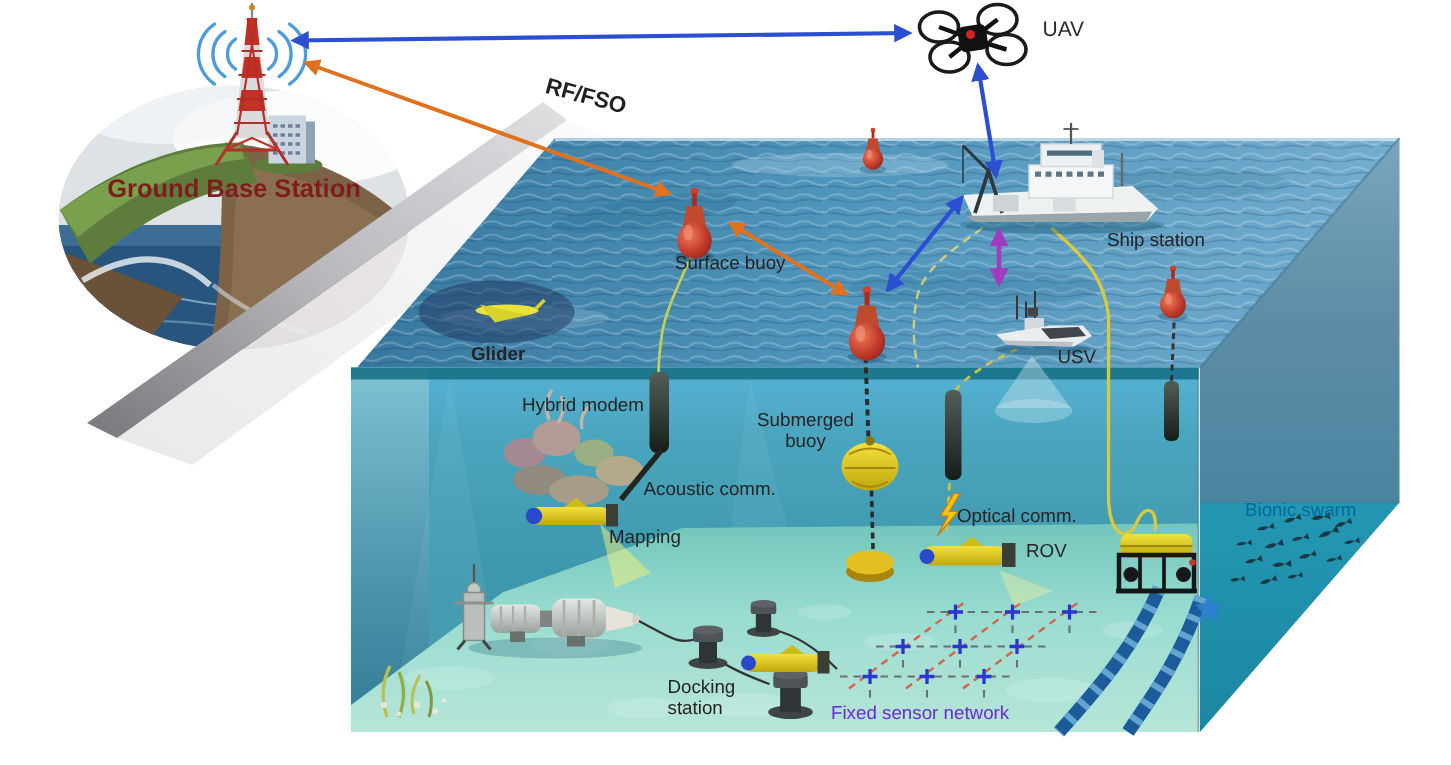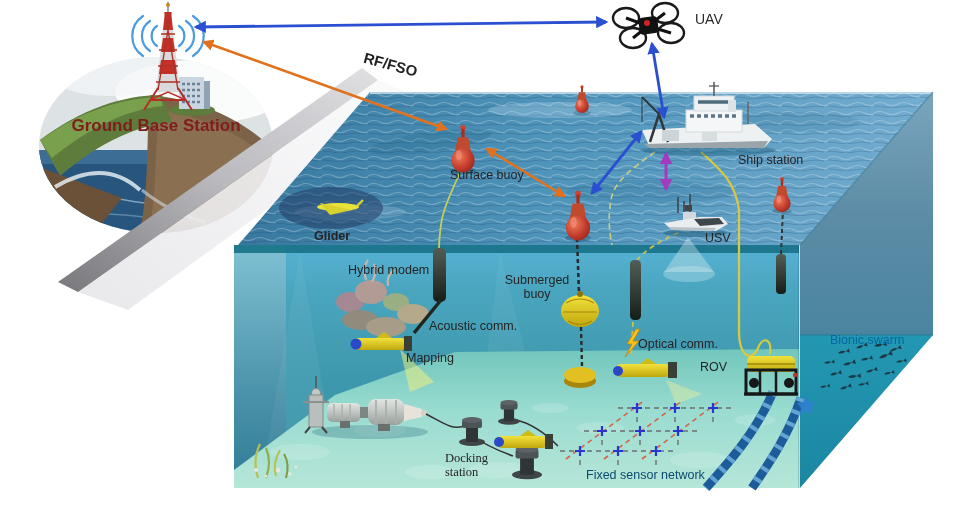--- a/index.html
+++ b/index.html
@@ -14,25 +14,25 @@
   #lbl-rffso{left:366px;top:50px;font-size:15px;font-weight:600;color:#222;transform:rotate(15deg);transform-origin:left top;}
   #lbl-surface-buoy{left:450px;top:169px;}
   #lbl-glider{left:314px;top:230px;font-weight:bold;}
   #lbl-ship{left:738px;top:154px;}
   #lbl-usv{left:705px;top:232px;text-align:right;}
   #lbl-hybrid{left:348px;top:264px;}
   #lbl-submerged{left:500px;top:274px;width:74px;}
   #lbl-acoustic{left:429px;top:320px;}
   #lbl-optical{left:638px;top:338px;}
   #lbl-mapping{left:406px;top:352px;}
-  #lbl-rov{left:700px;top:361px;}
+  #lbl-rov{left:684px;top:361px;}
   #lbl-bionic{left:830px;top:334px;color:#0369a1;}
   #lbl-uss{left:290px;top:435px;font-size:13.5px;color:#22343a;}
-  #lbl-docking{left:445px;top:452px;width:58px;font-family:Liberation Serif, serif;}
-  #lbl-fixed{left:586px;top:469px;color:#0c4a6e;}
+  #lbl-docking{left:445px;top:452px;width:58px;}
+  #lbl-fixed{left:554px;top:469px;color:#6d28d9;}
 </style>
 </head>
 <body>
 
 <div id="canvas">
 <svg id="scene" width="967" height="510" viewBox="0 0 967 510" aria-hidden="true">
   <defs>
     <linearGradient id="gTop" x1="0" y1="0" x2="1" y2="0">
       <stop offset="0" stop-color="#38789f"></stop>
           <stop offset="0.45" stop-color="#4f94ba"></stop>

